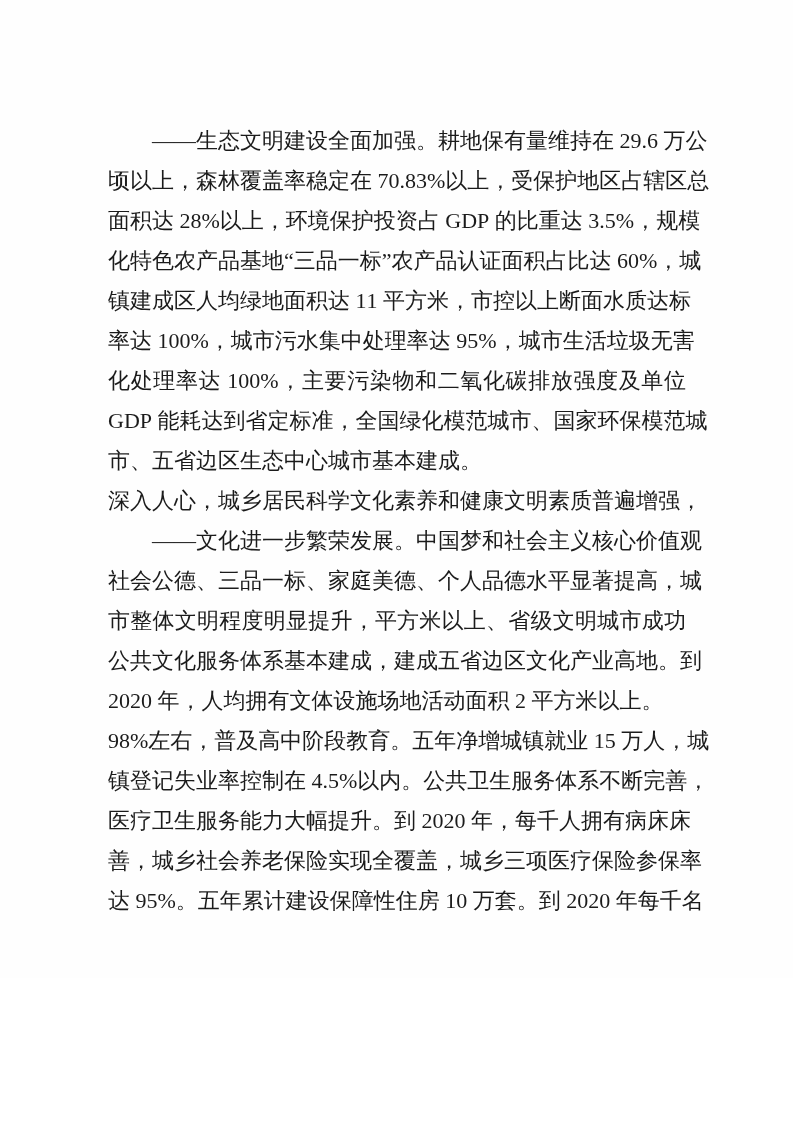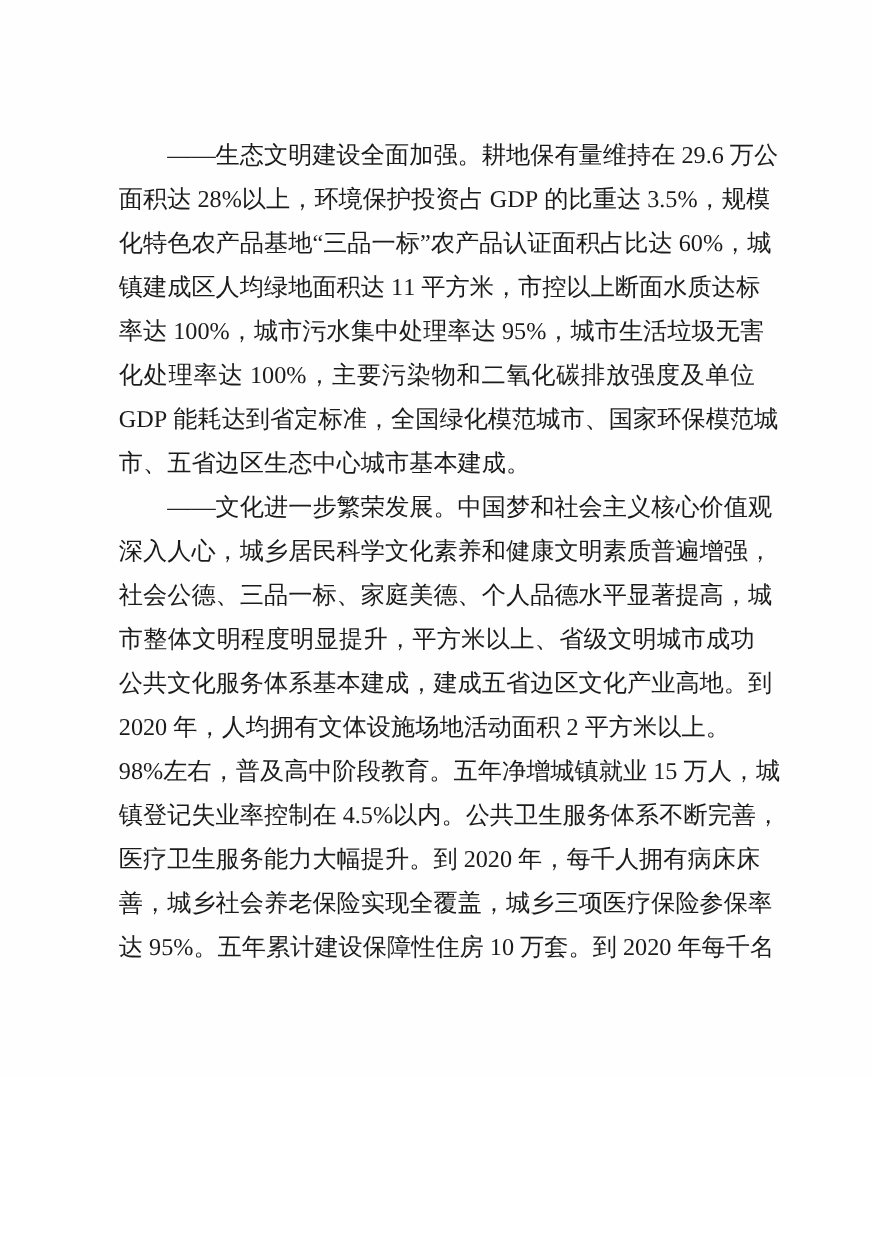--- a/index.html
+++ b/index.html
@@ -52,32 +52,33 @@
 </style>
 </head>
 <body>
 
 <div id="page">
 
   <div id="text-block">
 
     <div>
       <div class="line first">——生态文明建设全面加强。耕地保有量维持在 29.6 万公</div>
+      <div class="line">顷以上，森林覆盖率稳定在 70.83%以上，受保护地区占辖区总</div>
       <div class="line">面积达 28%以上，环境保护投资占 GDP 的比重达 3.5%，规模</div>
       <div class="line">化特色农产品基地“三品一标”农产品认证面积占比达 60%，城</div>
       <div class="line">镇建成区人均绿地面积达 11 平方米，市控以上断面水质达标</div>
       <div class="line">率达 100%，城市污水集中处理率达 95%，城市生活垃圾无害</div>
       <div class="line">化处理率达 100%，主要污染物和二氧化碳排放强度及单位</div>
       <div class="line">GDP 能耗达到省定标准，全国绿化模范城市、国家环保模范城</div>
       <div class="line para-last">市、五省边区生态中心城市基本建成。</div>
     </div>
 
     <div>
+      <div class="line">深入人心，城乡居民科学文化素养和健康文明素质普遍增强，</div>
       <div class="line first">——文化进一步繁荣发展。中国梦和社会主义核心价值观</div>
-      <div class="line">深入人心，城乡居民科学文化素养和健康文明素质普遍增强，</div>
       <div class="line">社会公德、三品一标、家庭美德、个人品德水平显著提高，城</div>
       <div class="line">市整体文明程度明显提升，平方米以上、省级文明城市成功</div>
       <div class="line">公共文化服务体系基本建成，建成五省边区文化产业高地。到</div>
       <div class="line para-last">2020 年，人均拥有文体设施场地活动面积 2 平方米以上。</div>
     </div>
 
     <div>
       <div class="line">98%左右，普及高中阶段教育。五年净增城镇就业 15 万人，城</div>
       <div class="line">镇登记失业率控制在 4.5%以内。公共卫生服务体系不断完善，</div>
       <div class="line">医疗卫生服务能力大幅提升。到 2020 年，每千人拥有病床床</div>

